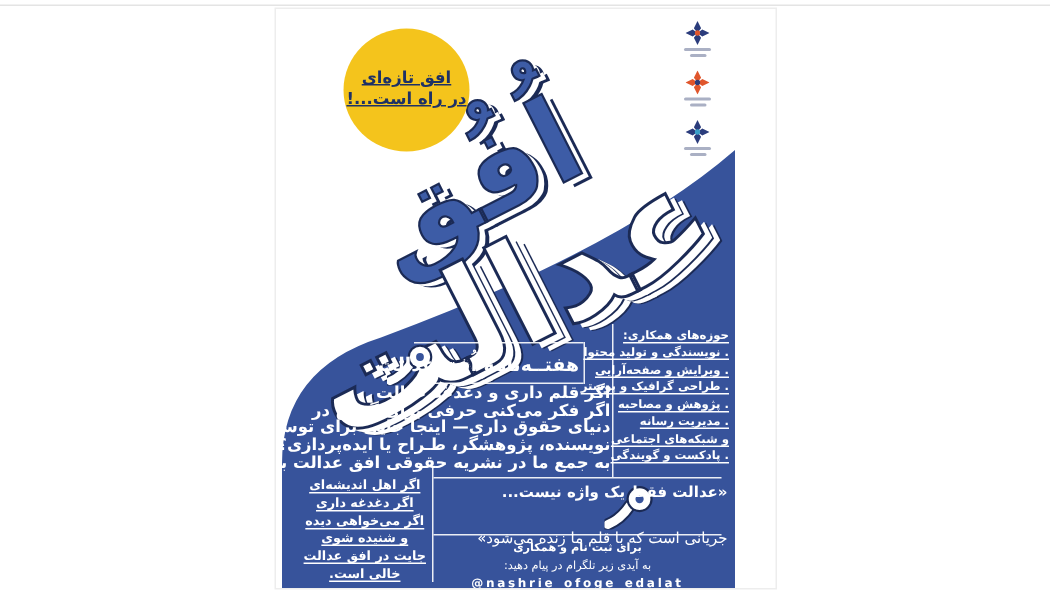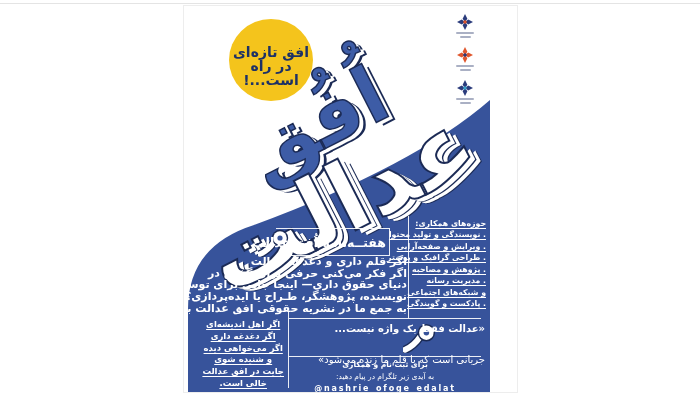--- a/index.html
+++ b/index.html
@@ -24,21 +24,21 @@
   .callig-main { z-index:3; left:-13px; top:148px; width:340px; text-align:center;
                  font-size:95px; line-height:1; transform:rotate(-27deg);
                  color:#ffffff; -webkit-text-stroke:2px #1b2a55;
                  text-shadow:4px 5px 0 #ffffff, 5px 6px 0 #1b2a55,
                              8px 9px 0 #ffffff, 9px 10px 0 #1b2a55; }
 
   
   .badge { position:absolute; z-index:4; left:45px; top:13px; width:84px; height:82px;
            border-radius:50%; background:#F4C41C; text-align:center;
            padding-top:26px; direction:rtl; }
-  .badge div { font-size:14px; font-weight:bold; color:#1d3166; line-height:14px; }
+  .badge div { font-size:11px; font-weight:bold; color:#1d3166; line-height:14px;text-decoration:underline; }
 
   
   .logos { position:absolute; z-index:4; left:266px; top:8px; width:30px;
            display:flex; flex-direction:column; align-items:center; }
   .logo-group { margin-bottom:9px; display:flex; flex-direction:column; align-items:center; }
   .cap { height:2px; border-radius:1px; background:#aab0c4; margin-top:2px; }
   .cap.w1 { width:18px; } .cap.w2 { width:11px; }
 
   
   .rule { position:absolute; z-index:5; background:#ffffff; opacity:.9; }

